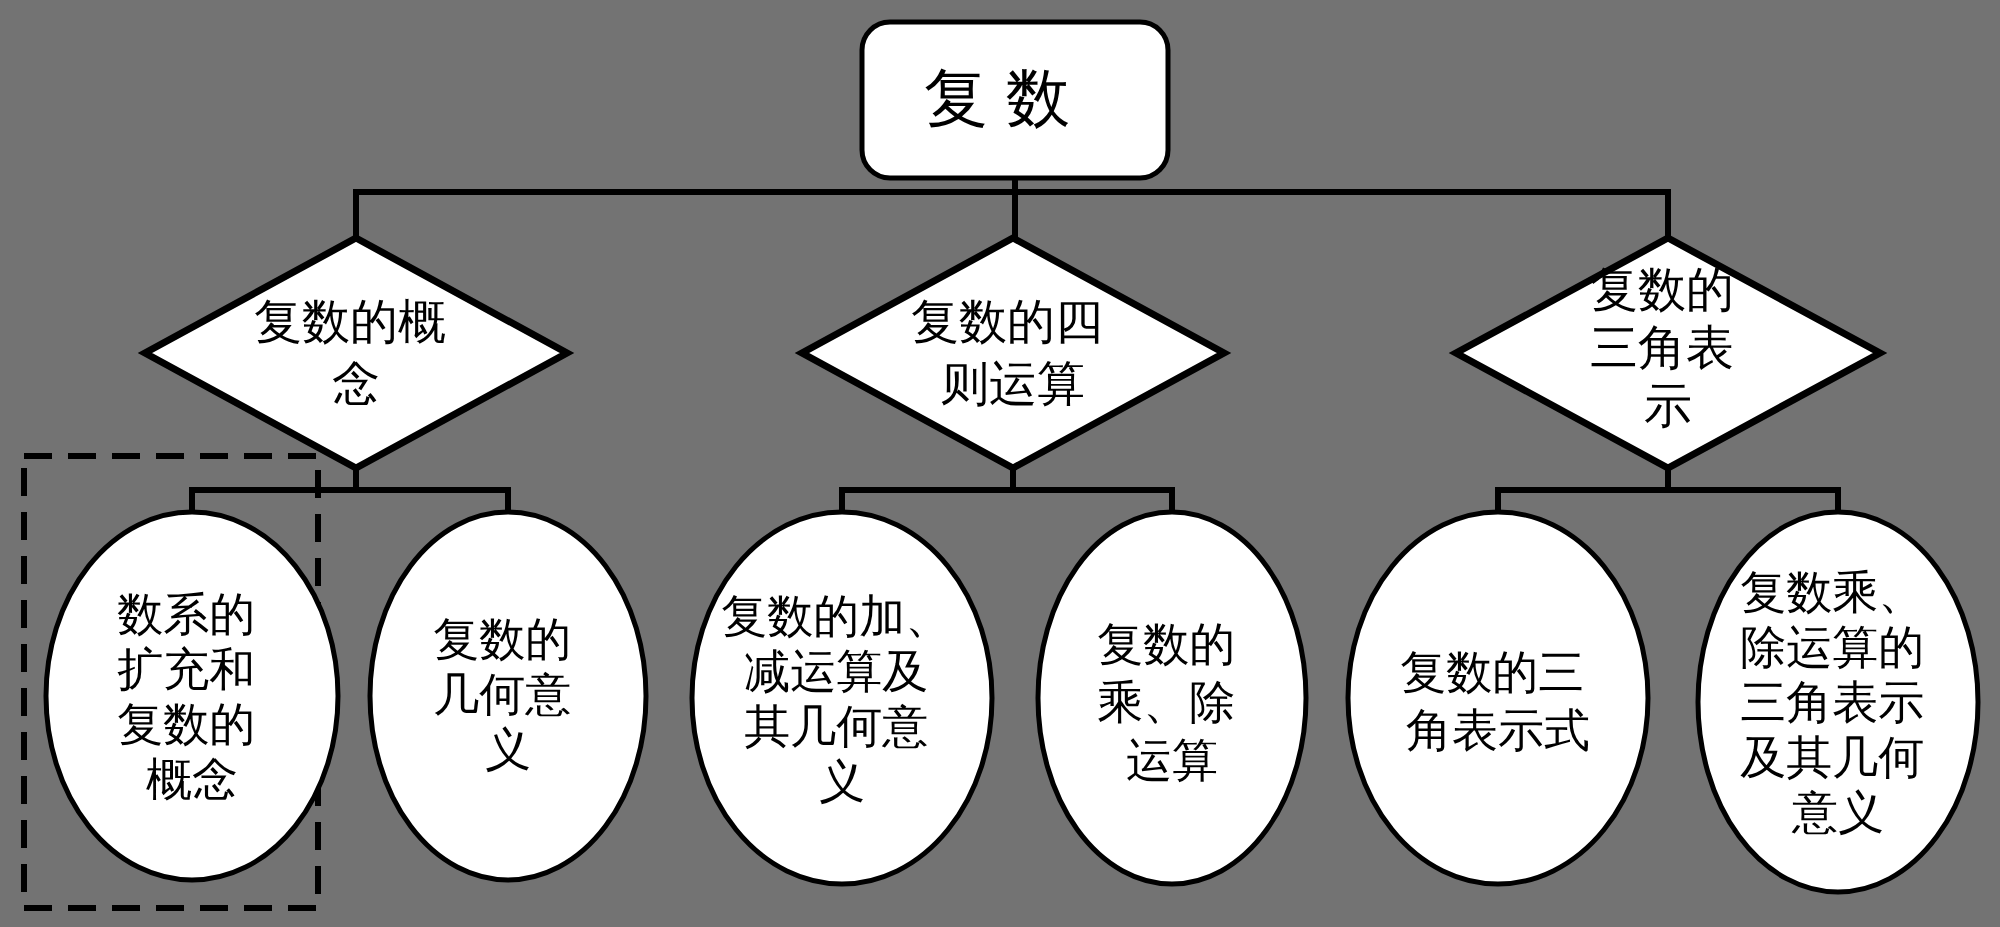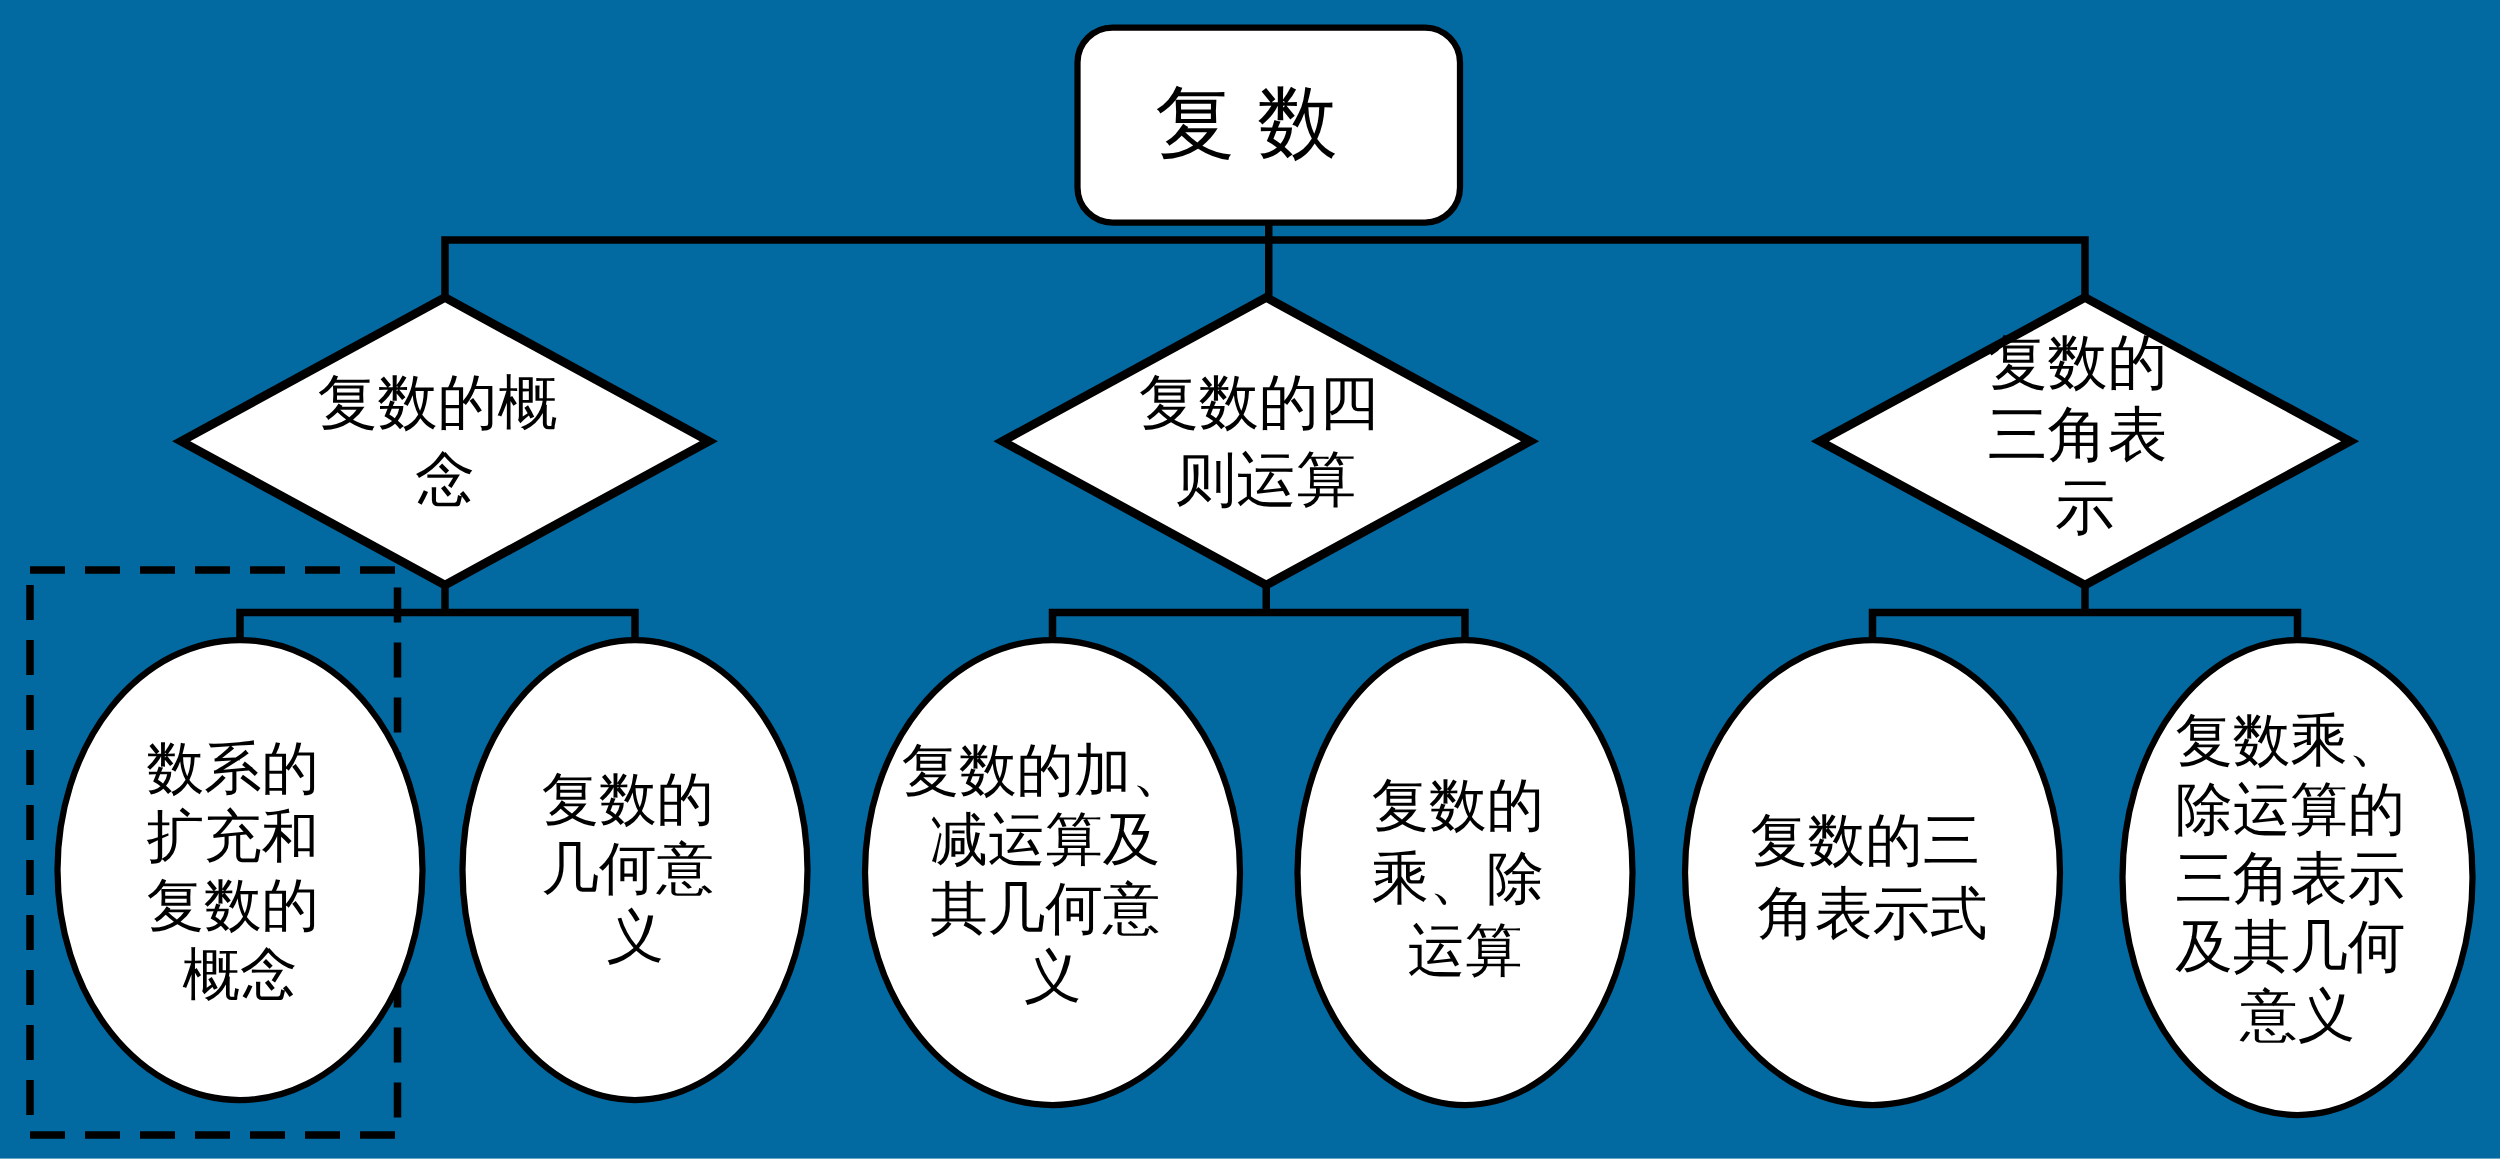--- a/index.html
+++ b/index.html
@@ -5,21 +5,21 @@
   html, body {
     margin: 0;
     padding: 0;
     background: #ffffff;
     font-family: "Liberation Serif", "DejavVu Serif", serif;
   }
   .canvas {
     position: relative;
     width: 2000px;
     height: 927px;
-    background: #0369a1;
+    background: #737373;
     overflow: hidden;
   }
   svg.diagram {
     position: absolute;
     left: 0;
     top: 0;
     width: 2000px;
     height: 927px;
   }
   .shape {

